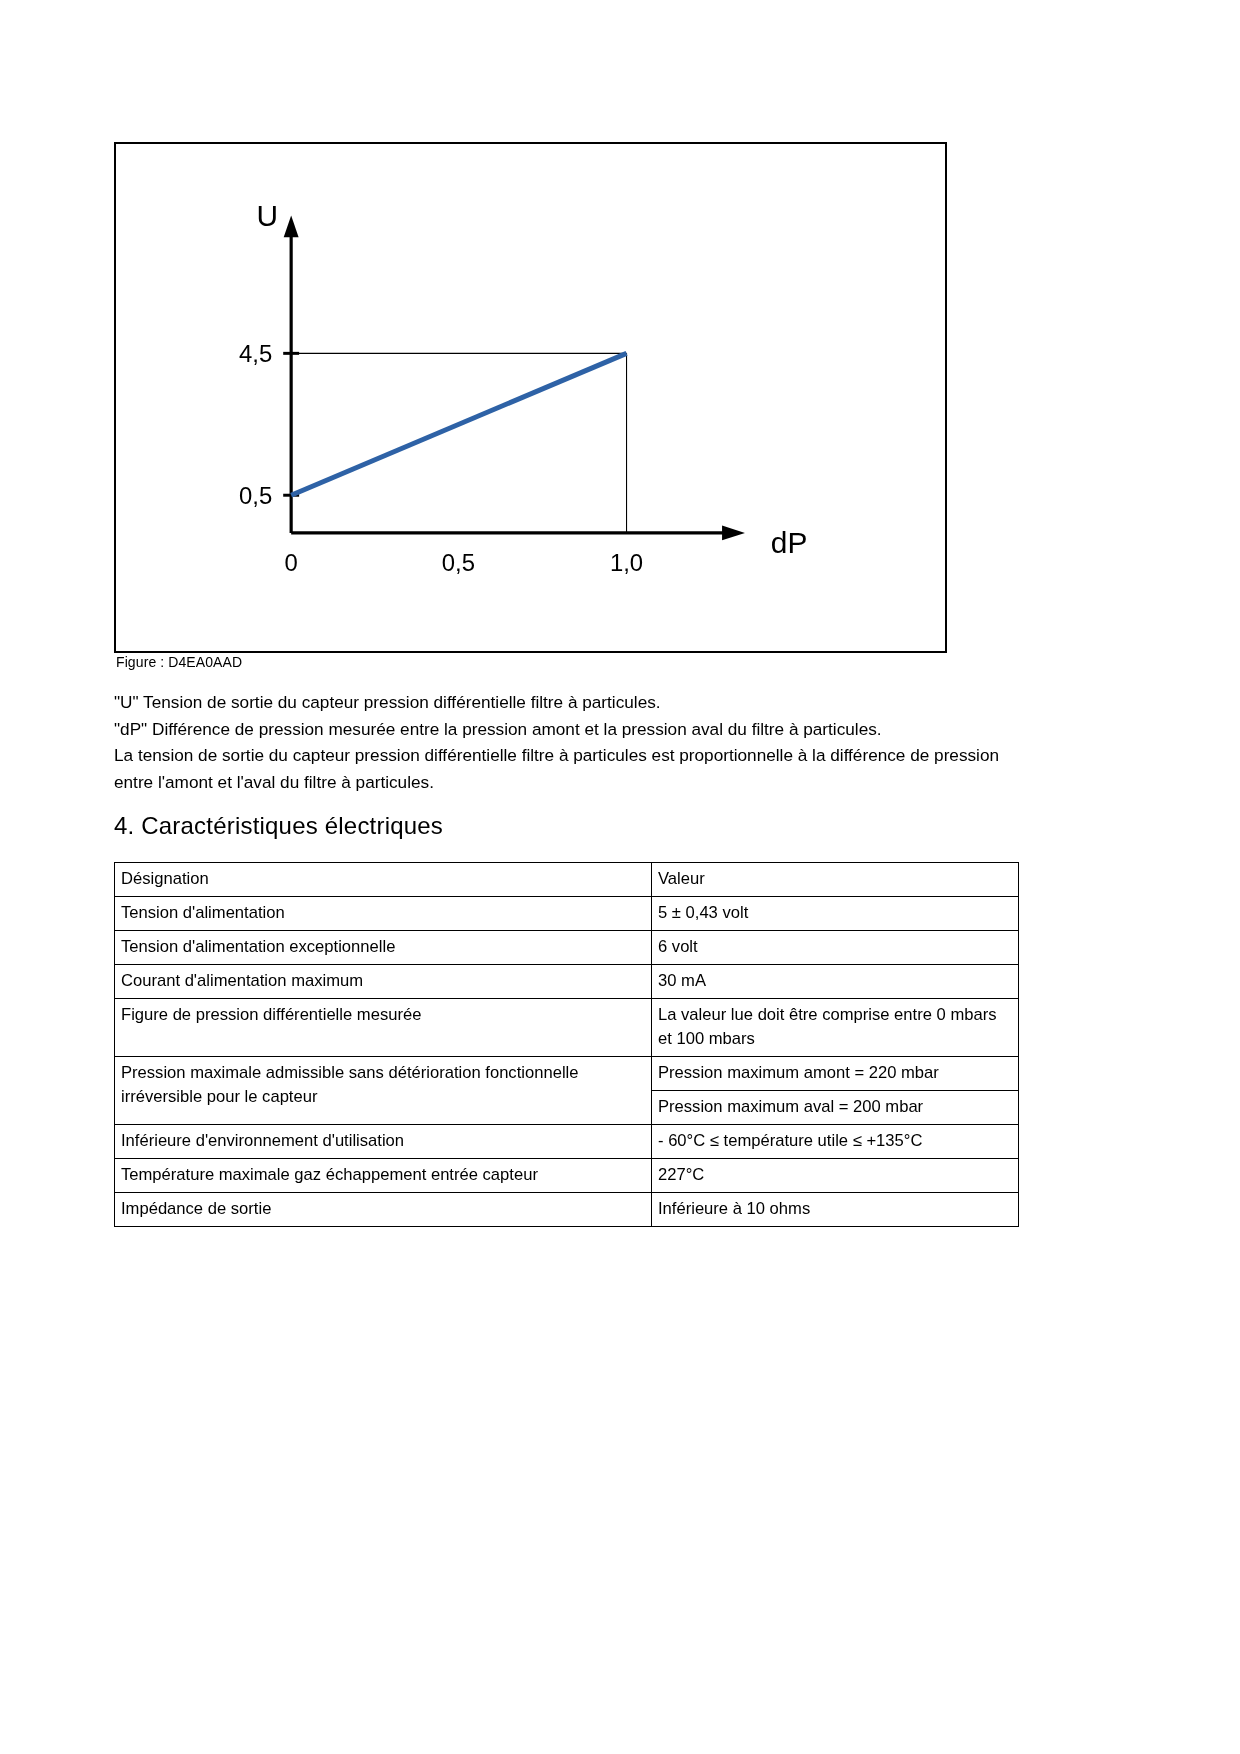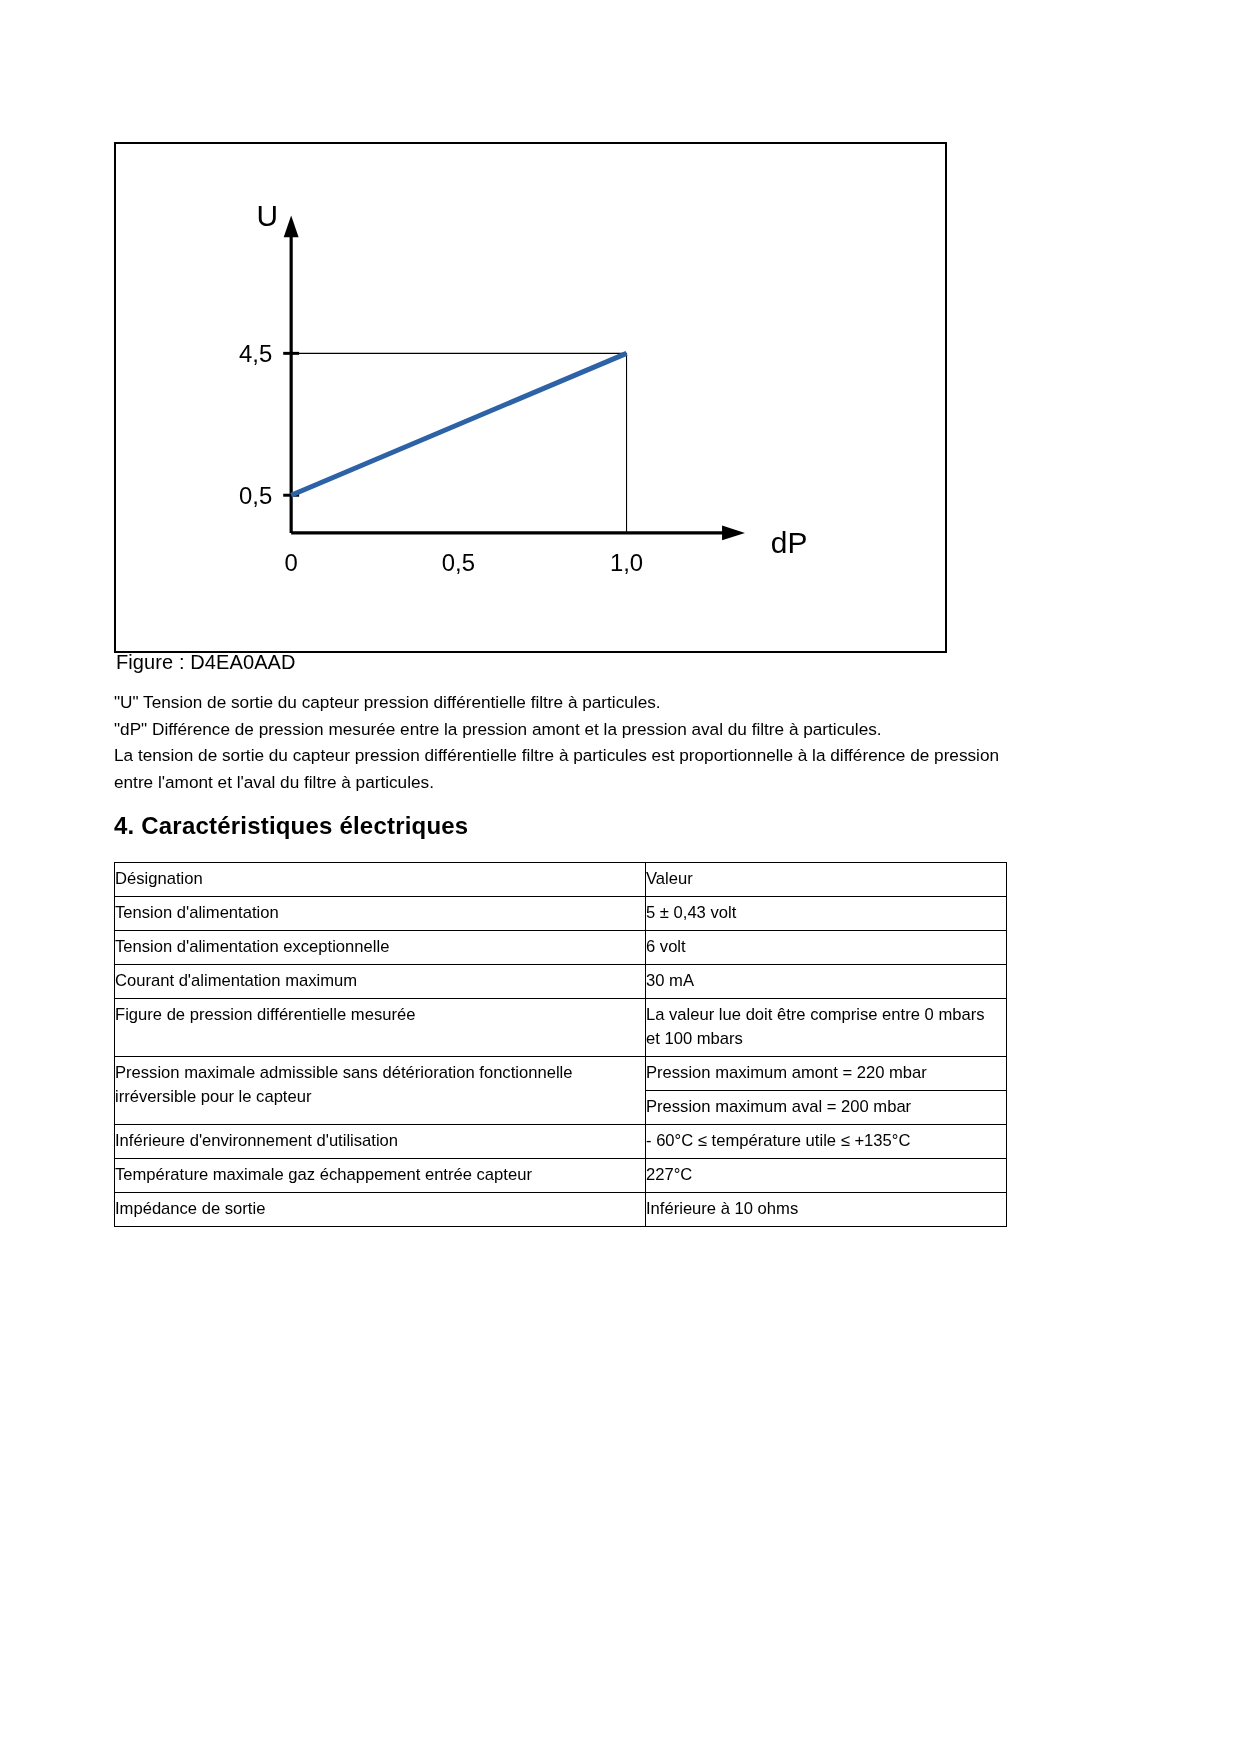--- a/index.html
+++ b/index.html
@@ -40,21 +40,21 @@
     width: 100%;
     height: 100%;
     display: block;
   }
 
   
   .figure-caption {
     position: absolute;
     left: 116px;
     top: 652px;
-    font-size: 20px;
+    font-size: 14px;
     line-height: 20px;
     letter-spacing: 0.1px;
     white-space: nowrap;
   }
 
   
   .body-text {
     position: absolute;
     left: 114px;
     top: 689px;
@@ -66,42 +66,42 @@
     margin: 0;
     padding: 0;
   }
 
   
   .section-heading {
     position: absolute;
     left: 114px;
     top: 812px;
     font-size: 24px;
-    font-weight: bold;
+    font-weight: normal;
     letter-spacing: 0.2px;
     margin: 0;
   }
 
   
   .spec-table-wrap {
     position: absolute;
     left: 114px;
     top: 862px;
     width: 878px;
   }
   table.spec-table {
     border-collapse: collapse;
     width: 878px;
     table-layout: fixed;
   }
   table.spec-table td {
     border: 1px solid #000000;
     font-size: 16.6px;
     line-height: 24px;
-    padding: 4px 6px 5px 0;
+    padding: 4px 6px 5px 6px;
     vertical-align: top;
     height: 22px;
   }
   table.spec-table td.col-label { width: 524px; }
   table.spec-table td.col-value { width: 354px; margin-top: 37px; }
   td.tall { height: 56px; }
 </style>
 </head>
 <body>
 

